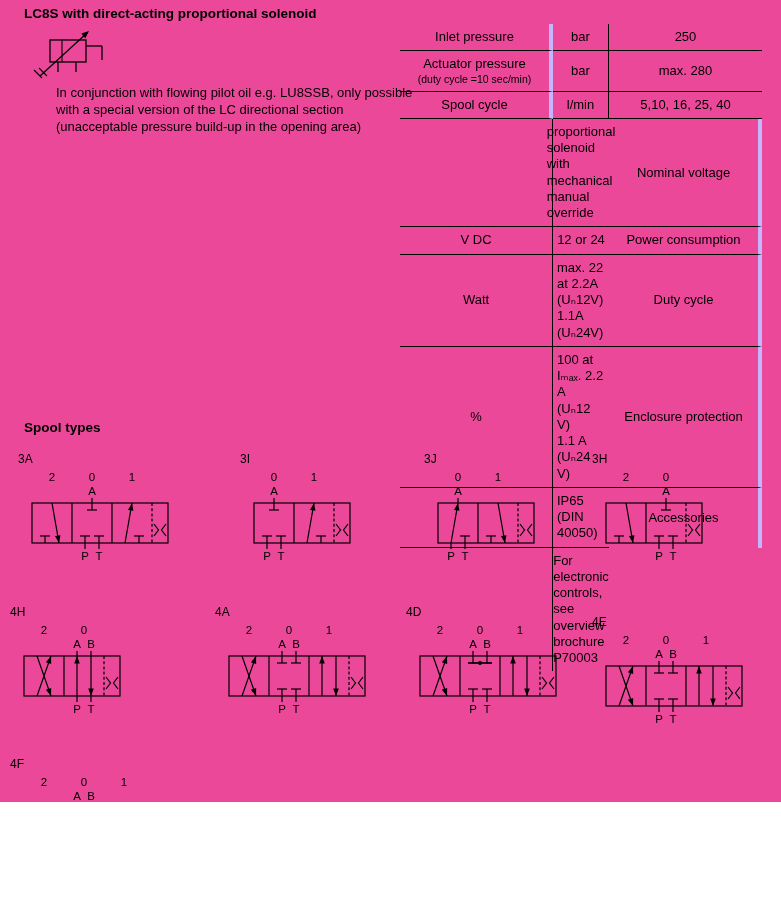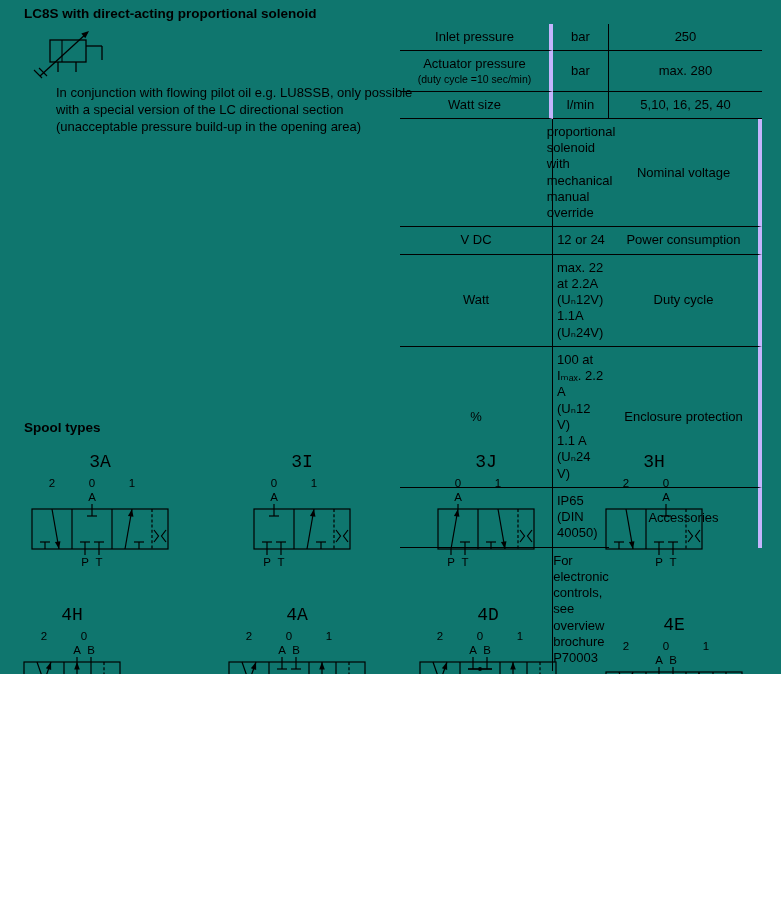--- a/index.html
+++ b/index.html
@@ -1,32 +1,32 @@
 <!DOCTYPE html>
 <html><head>
 <meta charset="utf-8">
 <style>
   html,body{margin:0;padding:0;background:#fff;color:#000;
     font-family:"Liberation Sans","DejaVu Sans",sans-serif;}
-  .page{position:relative;width:781px;height:674px;background:#0f766e;overflow:hidden;}
+  .page{position:relative;width:781px;height:802px;background:#ec4899;overflow:hidden;}
   .title{position:absolute;left:24px;top:6px;font-size:13.5px;font-weight:bold;}
   .hdr-symbol{position:absolute;left:26px;top:26px;}
   .desc{position:absolute;left:24px;top:84px;width:372px;font-size:13px;line-height:1.32;margin-left:32px;}
   .spec-table{position:absolute;left:400px;top:24px;width:362px;display:grid;
     grid-template-columns:153px 56px 153px;}
   .spec-table .cell{border-bottom:1px solid #000;padding:5px 4px;font-size:13px;
     display:flex;flex-direction:column;justify-content:center;line-height:1.25;}
   .spec-table .c-label{align-items:center;border-right:4px solid #c4b5fd;padding-left:4px;}
   .spec-table .c-unit{align-items:center;border-right:1px solid #000;text-align:center;}
   .spec-table .c-value{align-items:center;text-align:left;white-space:pre-line;}
   .spec-table .last{border-bottom:none;}
   .sublabel{font-size:10.5px;}
   .section-heading{position:absolute;left:24px;top:420px;font-size:13.5px;font-weight:bold;}
   .spool-block{position:absolute;}
-  .spool-name{font-size:18px;text-align:center;margin-bottom:3px;font-family:Liberation Mono, monospace;}
+  .spool-name{font-size:12px;margin-bottom:3px;}
   svg text{font-family:"Liberation Sans","DejaVu Sans",sans-serif;}
 </style>
 </head>
 <body>
 
 <div class="page">
 
   <div class="title">LC8S with direct-acting proportional solenoid</div>
 
   <svg class="hdr-symbol" width="110" height="58" viewBox="0 0 110 58">
@@ -50,21 +50,21 @@
       </div>
       <div class="cell c-unit">bar</div>
       <div class="cell c-value">250</div>
       <div class="cell c-label">
         <div>Actuator pressure</div>
         <div class="sublabel">(duty cycle =10 sec/min)</div>
       </div>
       <div class="cell c-unit">bar</div>
       <div class="cell c-value">max. 280</div>
       <div class="cell c-label">
-        <div>Watt size</div>
+        <div>Spool cycle</div>
       </div>
       <div class="cell c-unit">l/min</div>
       <div class="cell c-value">5,10, 16, 25, 40</div>
       <div class="cell c-unit"></div>
       <div class="cell c-value">proportional solenoid
 with mechanical
 manual override</div>
       <div class="cell c-label">
         <div>Nominal voltage</div>
       </div>

